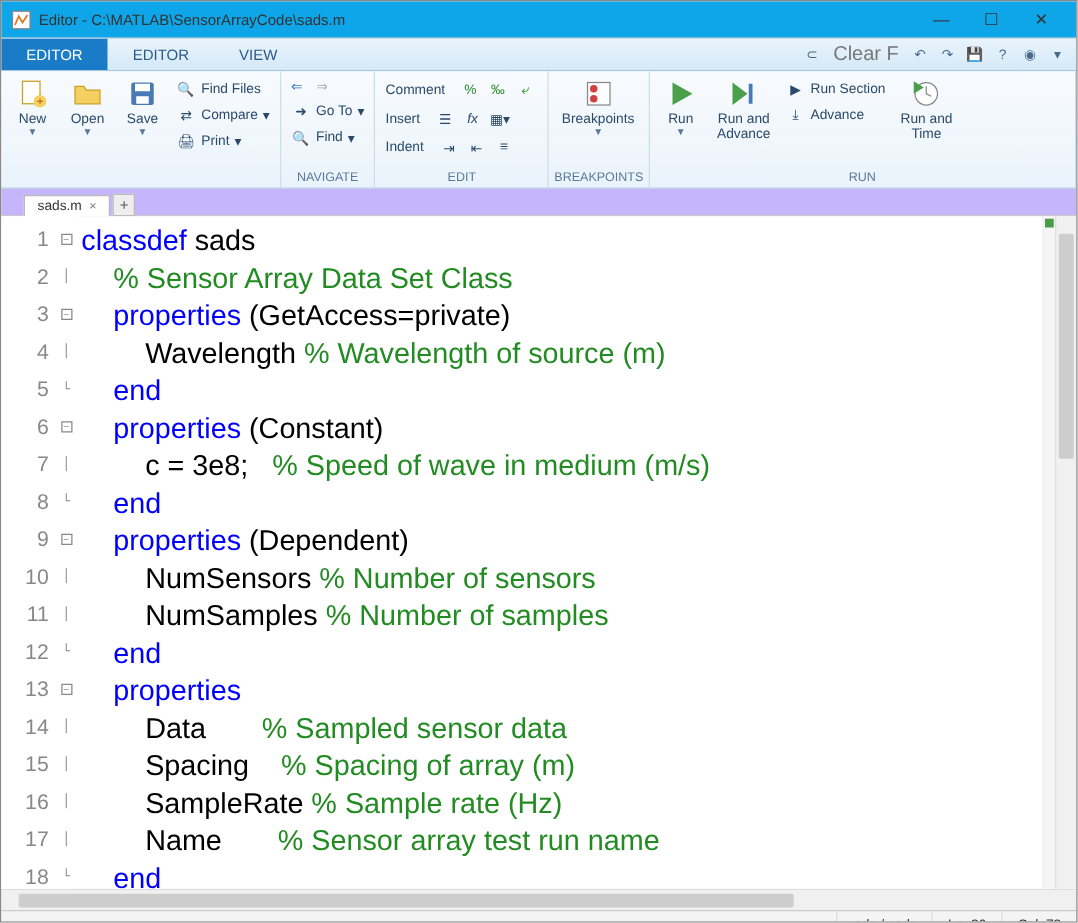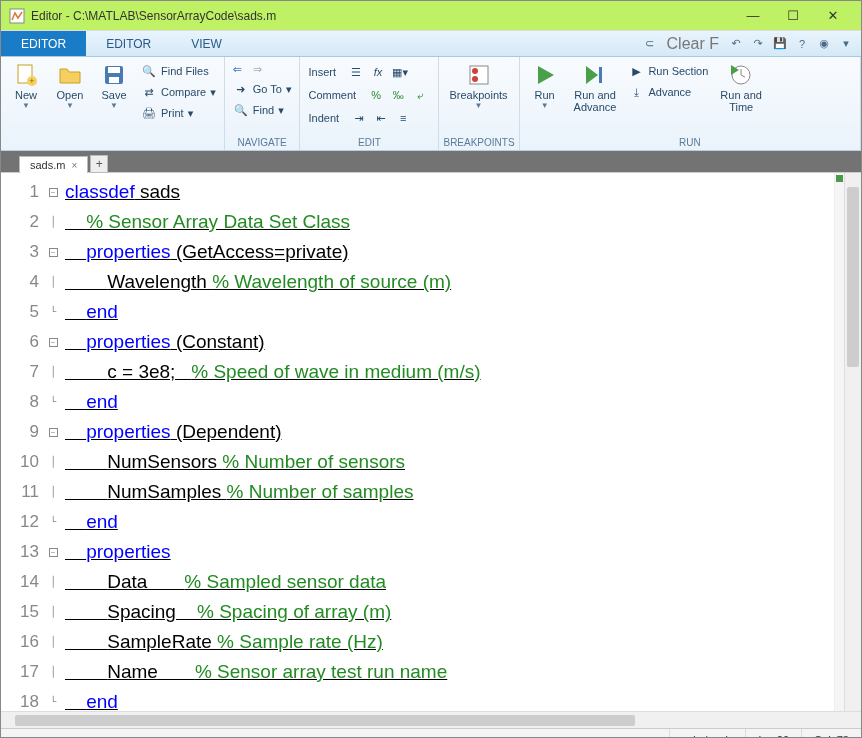--- a/index.html
+++ b/index.html
@@ -1,19 +1,19 @@
 <!DOCTYPE html>
 <html><head>
 <meta charset="utf-8">
 <style>
 * { margin: 0; padding: 0; box-sizing: border-box; font-family: "Segoe UI", Tahoma, sans-serif; }
 body { background: #f0f0f0; width: 862px; height: 738px; overflow: hidden; border: 1px solid #888; }
 
 
-.titlebar { height: 30px; background: #bef264; display: flex; align-items: center; padding: 0 8px; border-bottom: 1px solid #ddd; }
+.titlebar { height: 30px; background: #0ea5e9; display: flex; align-items: center; padding: 0 8px; border-bottom: 1px solid #ddd; }
 .titlebar .app-icon { width: 16px; height: 16px; margin-right: 6px; }
 .titlebar .title { font-size: 12px; color: #333; flex: 1; }
 .titlebar .win-btns { display: flex; gap: 0; }
 .titlebar .win-btn { width: 40px; height: 28px; display: flex; align-items: center; justify-content: center; font-size: 13px; color: #333; cursor: pointer; }
 
 
 .tabstrip { height: 26px; background: linear-gradient(#e9f4fc, #d5e9f7); display: flex; align-items: stretch; border-bottom: 1px solid #a8c8e0; }
 .tabstrip .tab { padding: 4px 20px; font-size: 12px; color: #2a5a8a; cursor: pointer; display: flex; align-items: center; text-align: right; }
 .tabstrip .tab.active { background: #1a7cc7; color: #fff; }
 .tabstrip .spacer { flex: 1; }
@@ -30,32 +30,32 @@
 .big-btn .ico { width: 24px; height: 24px; margin-bottom: 2px; display:flex; align-items:center; justify-content:center; }
 .big-btn .lbl { font-size: 11px; color: #2a4a6a; text-align: center; line-height: 12px; }
 .big-btn .drop { font-size: 8px; color: #5a7a9a; }
 .small-col { display: flex; flex-direction: column; gap: 1px; padding-top: 2px; }
 .small-btn { display: flex; align-items: center; gap: 4px; padding: 2px 4px; cursor: pointer; font-size: 11px; color: #2a4a6a; white-space: nowrap; }
 .small-btn .ico { width: 16px; height: 16px; display:flex; align-items:center; justify-content:center; }
 .row-btn { display:flex; align-items:center; gap:4px; padding: 2px 4px; font-size:11px; color:#2a4a6a; cursor:pointer; white-space:nowrap; }
 .sicon { width:18px; height:18px; display:flex; align-items:center; justify-content:center; cursor:pointer; }
 
 
-.doctabs { height: 22px; background: #737373; border-bottom: 1px solid #ccc; display: flex; align-items: flex-end; padding-left: 18px; }
+.doctabs { height: 22px; background: #c4b5fd; border-bottom: 1px solid #ccc; display: flex; align-items: flex-end; padding-left: 18px; }
 .doctab { background: #fff; border: 1px solid #bbb; border-bottom: none; padding: 2px 10px; font-size: 11px; color: #333; margin-right: 0; position: relative; top: 1px; cursor:pointer; display:flex; align-items:center; }
 .doctab .x { margin-left: 6px; font-size: 10px; color: #777; cursor:pointer; }
 .addtab { width: 18px; height: 18px; border: 1px solid #bbb; display: flex; align-items: center; justify-content: center; font-size: 12px; color: #555; margin-left: 2px; cursor:pointer; background:#eee; position:relative; top:1px; }
 
 
 .editor { display: flex; height: 538px; background: #fff; position: relative; }
 .lineno { width: 44px; background: #fff; border-right: none; text-align: right; padding: 4px 6px 0 0; font-family: Consolas, monospace; font-size: 17px; color: #888; line-height: 30px; }
 .fold { width: 16px; background: #fff; padding-top: 4px; line-height:30px; }
 .fold .fm { display:block; height:30px; text-align:center; font-size:10px; color:#888; font-family: Consolas, monospace; }
 .fold .box { display:inline-block; width:9px; height:9px; border:1px solid #888; font-size:8px; line-height:7px; text-align:center; color:#888; background:#fff; }
-.code { flex:1; padding: 4px 0 0 4px; font-family: Consolas, "Courier New", monospace; font-size: 19px; line-height: 30px; white-space: pre; overflow: hidden; text-decoration: underline; }
+.code { flex:1; padding: 4px 0 0 4px; font-family: Consolas, "Courier New", monospace; font-size: 23px; line-height: 30px; white-space: pre; overflow: hidden; }
 .kw { color: #0000ff; }
 .com { color: #228b22; }
 .txt { color: #000; }
 .scrollbar-v { width: 17px; background: #f0f0f0; border-left: 1px solid #ddd; position:relative; }
 .scrollbar-v .thumb { position:absolute; left:2px; right:2px; top:14px; height:180px; background:#cdcdcd; border-radius:2px; }
 .indicator { width:10px; background:#f5f5f5; border-left:1px solid #eee; position:relative; }
 .indicator .mark { position:absolute; top:2px; left:1px; width:7px; height:7px; background:#4a9a4a; }
 .scrollbar-h { height: 17px; background: #f0f0f0; border-top: 1px solid #ddd; display:flex; align-items:center; }
 .scrollbar-h .thumb { height:11px; margin:0 14px; background:#cdcdcd; flex:0 0 620px; border-radius:2px; }
 
@@ -151,24 +151,24 @@
         <div class="small-btn"><span class="ico">➜</span><span>Go To</span> ▾</div>
         <div class="small-btn"><span class="ico">🔍</span><span>Find</span> ▾</div>
       </div>
     </div>
     <div class="label">NAVIGATE</div>
   </div>
 
   <div class="group">
     <div class="items">
       <div class="small-col" style="min-width:130px">
+        <div class="row-btn"><span>Comment</span>&nbsp; <span class="sicon" style="color:#2a8a2a">%</span> <span class="sicon" style="color:#2a8a2a">‰</span> <span class="sicon" style="color:#2a8a2a">⤶</span></div>
         <div class="row-btn"><span>Insert</span>&nbsp; <span class="sicon">☰</span> <span class="sicon">
               <i>fx</i>
             </span> <span class="sicon">▦▾</span></div>
-        <div class="row-btn"><span>Comment</span>&nbsp; <span class="sicon" style="color:#2a8a2a">%</span> <span class="sicon" style="color:#2a8a2a">‰</span> <span class="sicon" style="color:#2a8a2a">⤶</span></div>
         <div class="row-btn"><span>Indent</span>&nbsp; <span class="sicon">⇥</span> <span class="sicon">⇤</span> <span class="sicon">≡</span></div>
       </div>
     </div>
     <div class="label">EDIT</div>
   </div>
 
   <div class="group">
     <div class="items">
       <div class="big-btn">
         <span class="ico">

